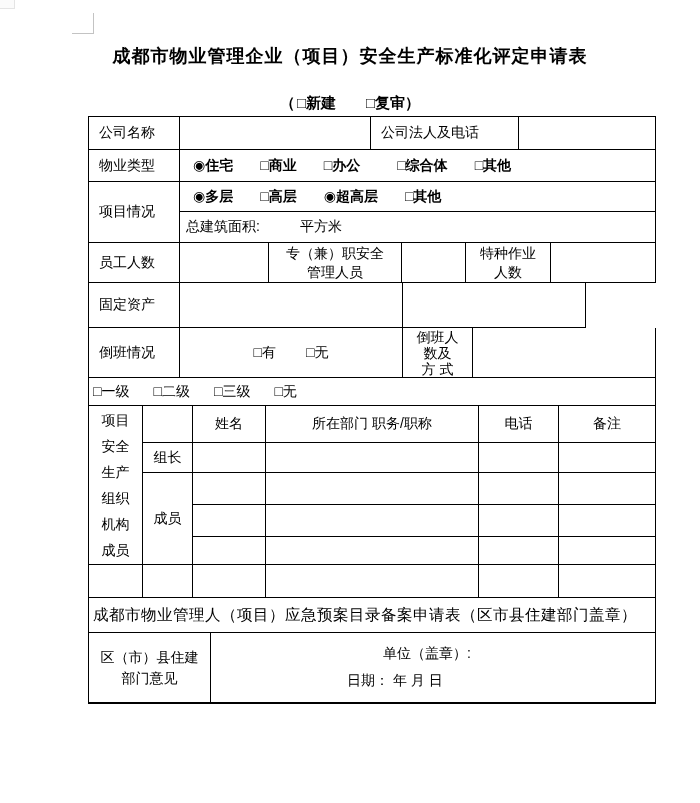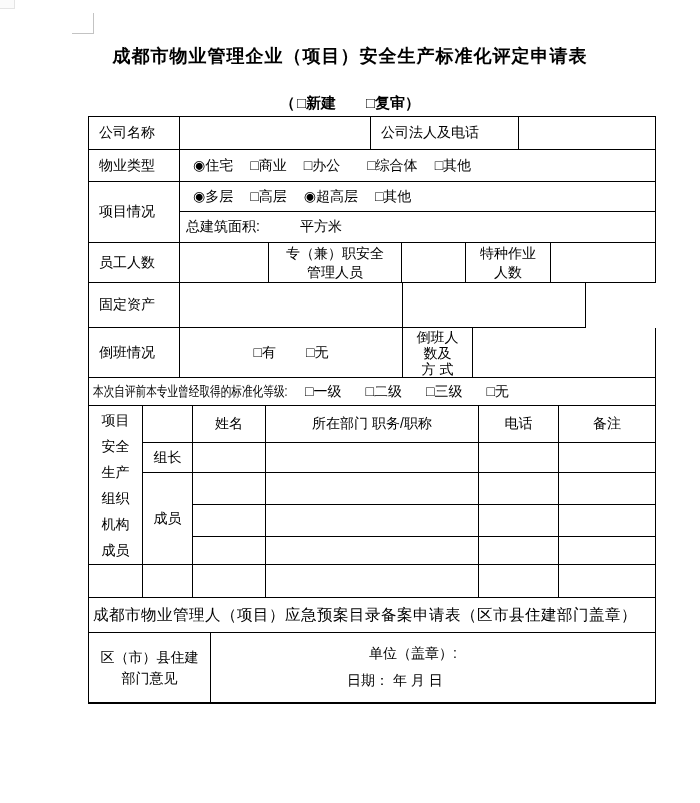--- a/index.html
+++ b/index.html
@@ -19,27 +19,27 @@
   .subtitle .opt-new{margin:0 30px 0 2px;}
   .tbl{position:absolute;left:88px;top:116px;width:567px;
     border-top:1.5px solid #000;border-left:1.5px solid #000;font-size:14px;}
   .row{display:flex;}
   .colgroup{display:flex;flex-direction:column;flex-shrink:0;}
   .c{box-sizing:border-box;border-right:1px solid #000;border-bottom:1px solid #000;
     display:flex;align-items:center;overflow:hidden;flex-shrink:0;background:#fff;}
   .lbl{padding-left:10px;}
   .center{justify-content:center;text-align:center;}
   .preline{white-space:pre-line;}
-  .opts{gap:17px;padding-left:13px;}
+  .opts{gap:27px;padding-left:13px;font-weight:bold;}
   .opts span{white-space:nowrap;}
   .squeeze-wrap{display:inline-block;width:212px;overflow:visible;flex-shrink:0;}
   .squeeze{display:inline-block;transform:scaleX(0.76);transform-origin:0 50%;white-space:nowrap;}
   .prior-opts{display:flex;gap:24px;text-align:right;}
   .stamp-block{margin-left:136px;line-height:1.4;}
-  .stamp-block .line1{margin-left:22px;margin-bottom:7px;}
+  .stamp-block .line1{margin-left:36px;margin-bottom:7px;}
   .emergency{font-size:15.5px;letter-spacing:0.5px;padding-left:4px;}
   .thickbottom{border-bottom-width:2px;}
 </style>
 </head>
 <body>
 
 <div class="edge-artifact"></div>
 <div class="corner-mark"></div>
 
 <div class="title">成都市物业管理企业（项目）安全生产标准化评定申请表</div>
@@ -114,21 +114,20 @@
       <span>□无</span>
     </div>
     <div class="c center preline" style="width:70px;line-height:16px">倒班人
 数及
 方 式</div>
     <div class="c" style="width:183px"></div>
   </div>
 
   <div class="row" style="height:28px">
     <div class="c" style="width:567px;padding-left:4px">
-      <span class="squeeze-wrap"><span class="squeeze">本次自评前本专业曾经取得的标准化等级:</span></span>
       <span class="prior-opts">
         <span>□一级</span>
         <span>□二级</span>
         <span>□三级</span>
         <span>□无</span>
       </span>
     </div>
   </div>
 
   <div class="row">

